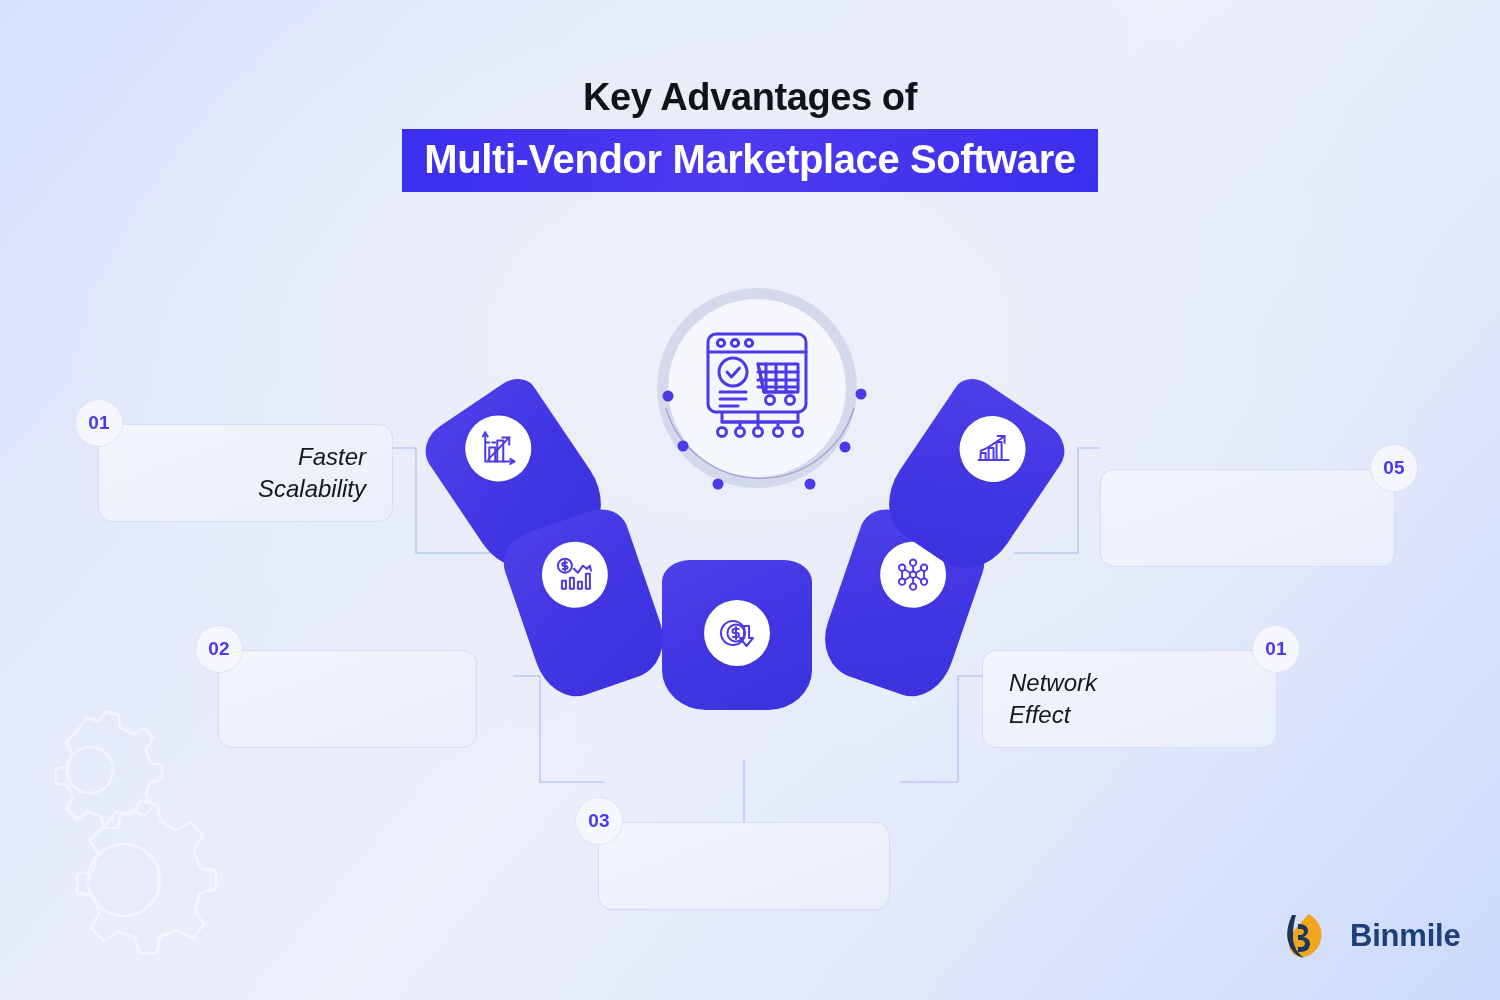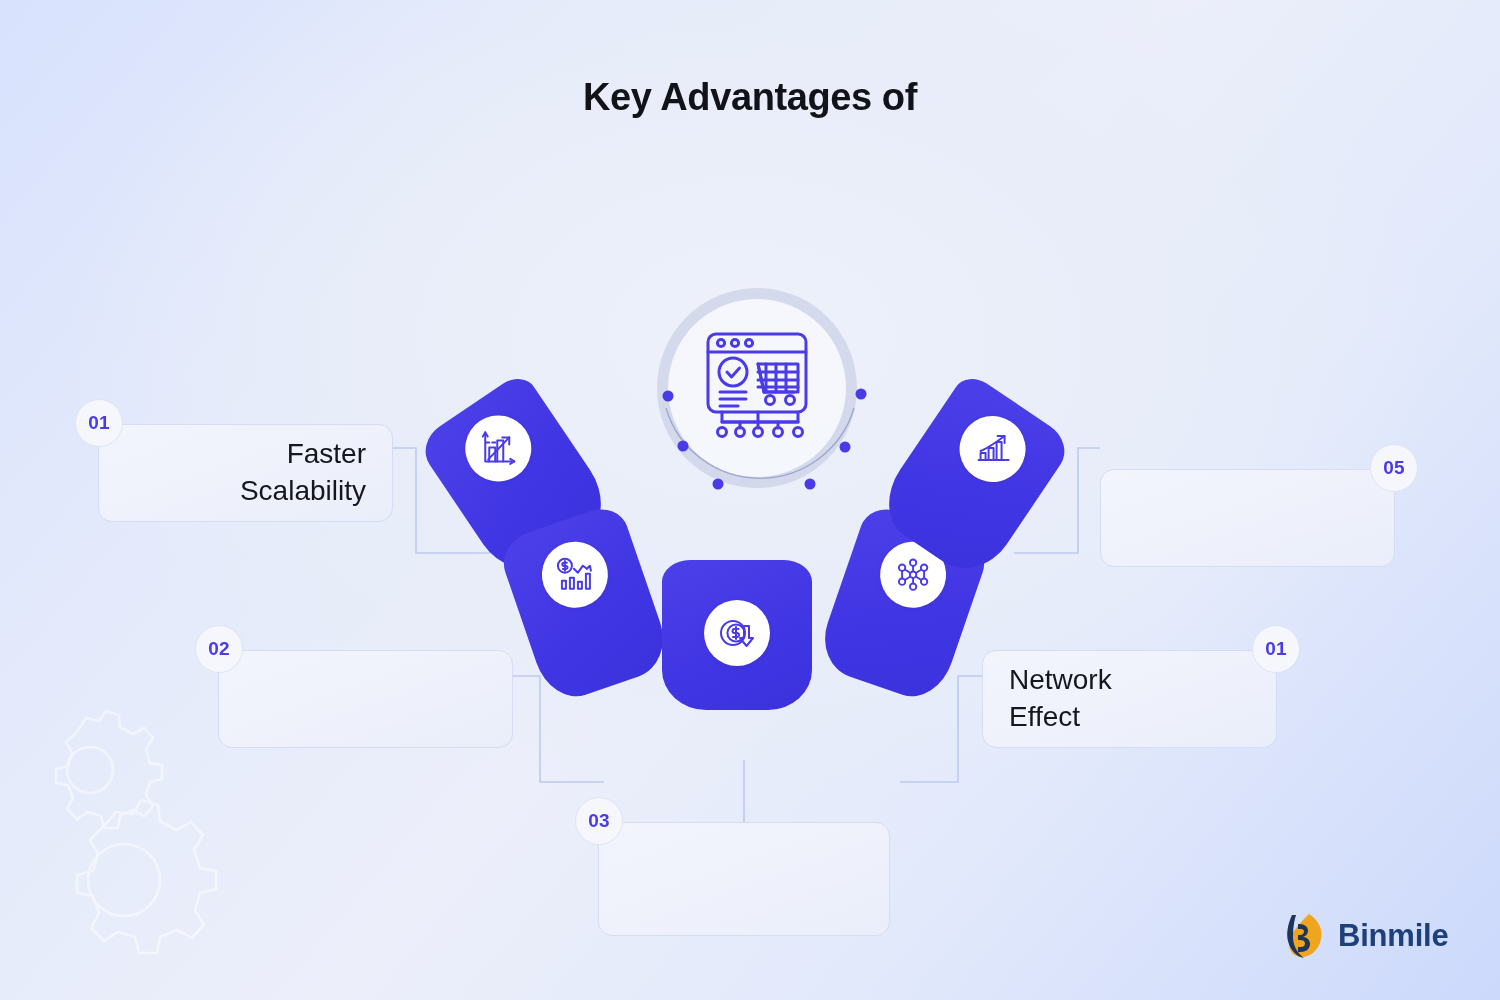--- a/index.html
+++ b/index.html
@@ -89,68 +89,70 @@
   
   .card {
     position:absolute;
     background:linear-gradient(160deg,#f3f5fd 0%,#eef1fb 60%,#e9eefa 100%);
     border:1px solid #d5dcf3;
     border-radius:14px;
     display:flex; align-items:center;
     padding:14px 26px;
   }
   .card .label {
-    font-size:28px; line-height:1.32; color:#15171c; font-weight:400;
+    font-size:24px; line-height:1.32; color:#15171c; font-weight:400;
     white-space:pre-line;
+    font-style:italic;
   }
   .card.right .label { text-align:left; }
   .card.left  .label { text-align:right; width:100%; }
   .card.mid   .label { text-align:center; width:100%; }
 
   .num {
     position:absolute; width:48px; height:48px; border-radius:50%;
     background:#f6f7fd; border:1px solid #dfe4f5;
     display:flex; align-items:center; justify-content:center;
     font-size:19px; font-weight:600; color:#4a3ae8; letter-spacing:.3px;
   }
 
   #card-1 { left:98px;  top:424px; width:295px; height:98px;justify-content:center; }
   #card-1 .num { left:-24px; top:-26px; }
-  #card-2 { left:218px; top:650px; width:295px; height:98px; }
+  #card-2 { left:218px; top:650px; width:259px; height:98px; }
   #card-2 .num { left:-24px; top:-26px; }
-  #card-3 { left:598px; top:822px; width:292px; height:114px; }
+  #card-3 { left:598px; top:822px; width:292px; height:88px; }
   #card-3 .num { left:-24px; top:-26px; }
   #card-4 { left:982px; top:650px; width:295px; height:98px; }
   #card-4 .num { right:-24px; top:-26px; }
   #card-5 { left:1100px; top:424px; width:295px; height:98px;margin-top:45px; }
   #card-5 .num { right:-24px; top:-26px; }
 
   
   .conn { position:absolute; left:0; top:0; width:1500px; height:1000px;
           pointer-events:none; }
 
   
   .logo { position:absolute; left:1282px; top:912px; display:flex;
-          align-items:center; gap:14px; }
+          align-items:center; gap:26px; }
   .logo-text { font-size:31px; font-weight:700; color:#1d3f7a; letter-spacing:-.2px; }
 </style>
 </head>
 <body>
 
 <svg class="gears" viewBox="0 0 240 300">
   <g fill="none" stroke="#ffffff" stroke-width="2.6" opacity=".9">
     <path d="M78 18 l13 3 7-10 13 4 1 12 13 7 11-6 9 10-7 11 4 14 12 2 0 14-12 3-4 13 7 11-9 10-11-6-13 6-2 12-14 0-3-12-13-4-11 7-10-10 6-11-5-13-12-2 0-14 12-3 4-13-6-11 10-9z"></path>
     <circle cx="82" cy="70" r="23"></circle>
     <path d="M108 112 l17 2 8-14 17 5 2 16 16 9 15-8 12 13-9 15 6 18 16 3 0 18-16 4-5 17 9 15-12 13-15-8-17 7-3 16-18 0-4-16-17-5-14 9-13-13 8-15-6-17-16-3 0-18 16-4 5-17-8-14 13-13z"></path>
     <circle cx="116" cy="180" r="36"></circle>
   </g>
 </svg>
 
 <div class="title-wrap">
   <div class="title-line1">Key Advantages of</div>
+  <div class="title-hl">Multi-Vendor Marketplace Software</div>
 </div>
 
 <svg class="conn">
   <g fill="none" stroke="#bdc9ef" stroke-width="1.6">
     <path d="M393 448 H416 V553 H490"></path>
     <path d="M513 676 H540 V782 H604"></path>
     <path d="M744 822 V760"></path>
     <path d="M982 676 H958 V782 H900"></path>
     <path d="M1100 448 H1078 V553 H1014"></path>
   </g>

